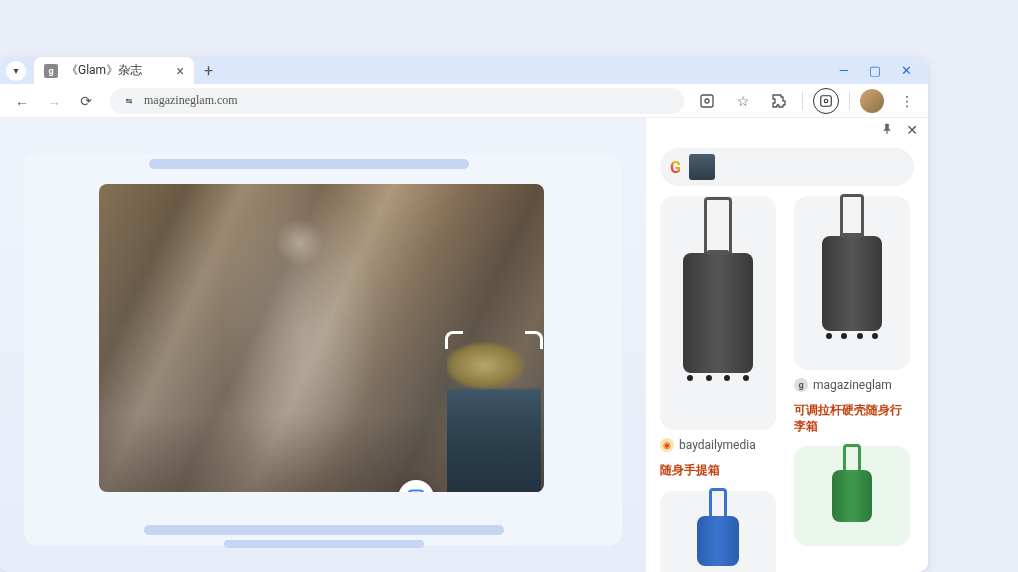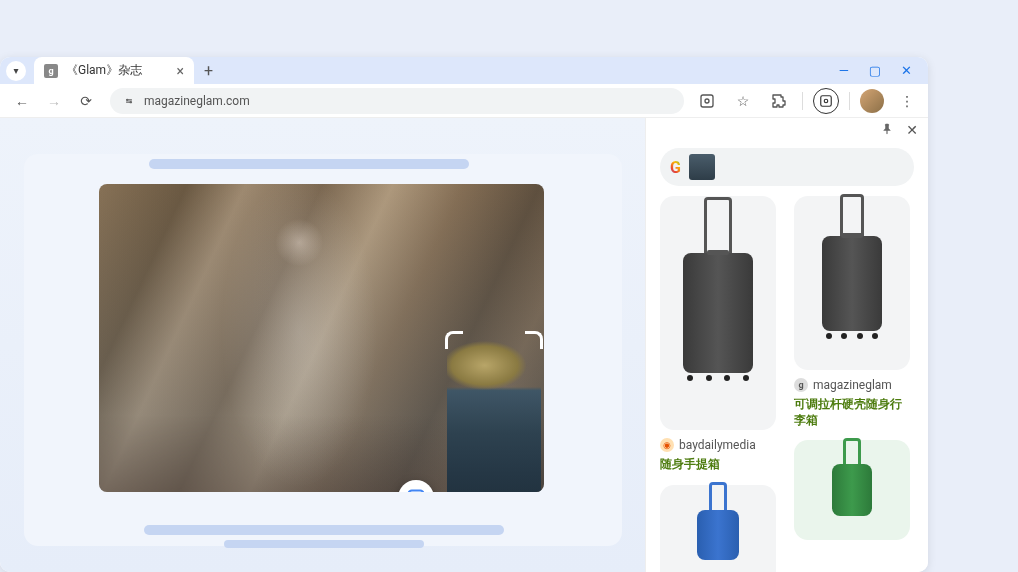--- a/index.html
+++ b/index.html
@@ -86,20 +86,21 @@
   height: 26px;
   background: #f1f3f4;
   border-radius: 14px;
   display: flex;
   align-items: center;
   padding: 0 10px;
   font-size: 12px;
   color: #555;
   gap: 6px;
   margin: 0 6px;
+  font-family: Liberation Serif, serif;
 }
 .addr-badge {
   width: 18px; height: 18px;
   display: flex; align-items: center; justify-content: center;
   font-size: 10px; color: #666;
 }
 .toolbar-right {
   display: flex;
   align-items: center;
   gap: 10px;
@@ -241,21 +242,21 @@
 .suitcase { position: relative; }
 .suit-body { border-radius: 8px; background: linear-gradient(90deg, var(--s1), var(--s2) 50%, var(--s1)); }
 .suit-handle { position: absolute; left: 50%; transform: translateX(-50%); border: 3px solid var(--s2); border-bottom: none; border-radius: 4px 4px 0 0; }
 .suit-grip { position: absolute; top: -3px; left: 50%; transform: translateX(-50%); width: 22px; height: 5px; background: var(--s2); border-radius: 2px; }
 .wheels { position: absolute; bottom: -8px; display: flex; justify-content: space-between; width: 100%; padding: 0 4px; }
 .wheel { width: 6px; height: 6px; background: #222; border-radius: 50%; }
 .src-line { display: flex; align-items: center; gap: 5px; font-size: 12px; color: #555; }
 .src-ico { width: 14px; height: 14px; border-radius: 50%; display: inline-flex; align-items: center; justify-content: center; font-size: 9px; }
 .src-ico.orange { background: #ffe0b2; color: #e65100; }
 .src-ico.grey { background: #ddd; color: #555; font-weight: bold; }
-.result-title { font-size: 12px; color: #4d7c0f; font-weight: 600; margin-top: 5px; line-height: 1.3; }
+.result-title { font-size: 12px; color: #c2410c; font-weight: 600; margin-top: 11px; line-height: 1.3; }
 </style>
 </head>
 <body>
 
 <div class="browser">
 
   <div class="tab-strip">
     <div class="tab-dropdown">▾</div>
     <div class="tab">
       <div class="tab-favicon">g</div>

